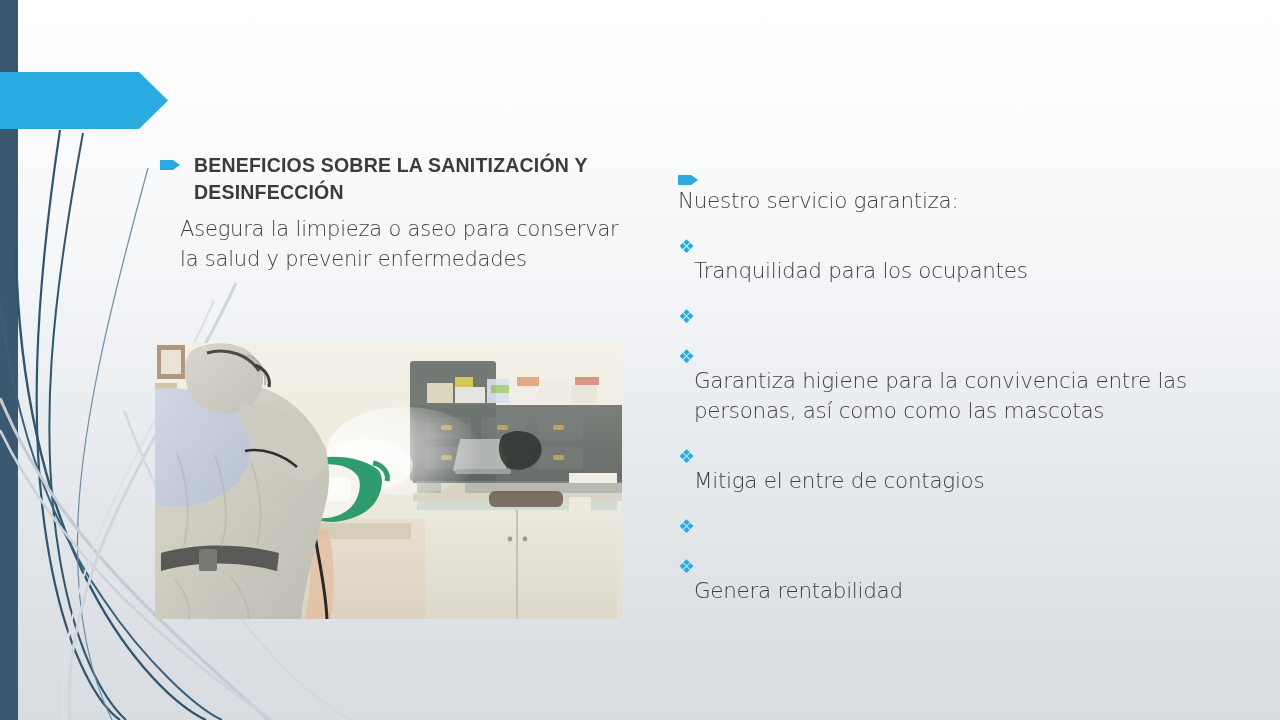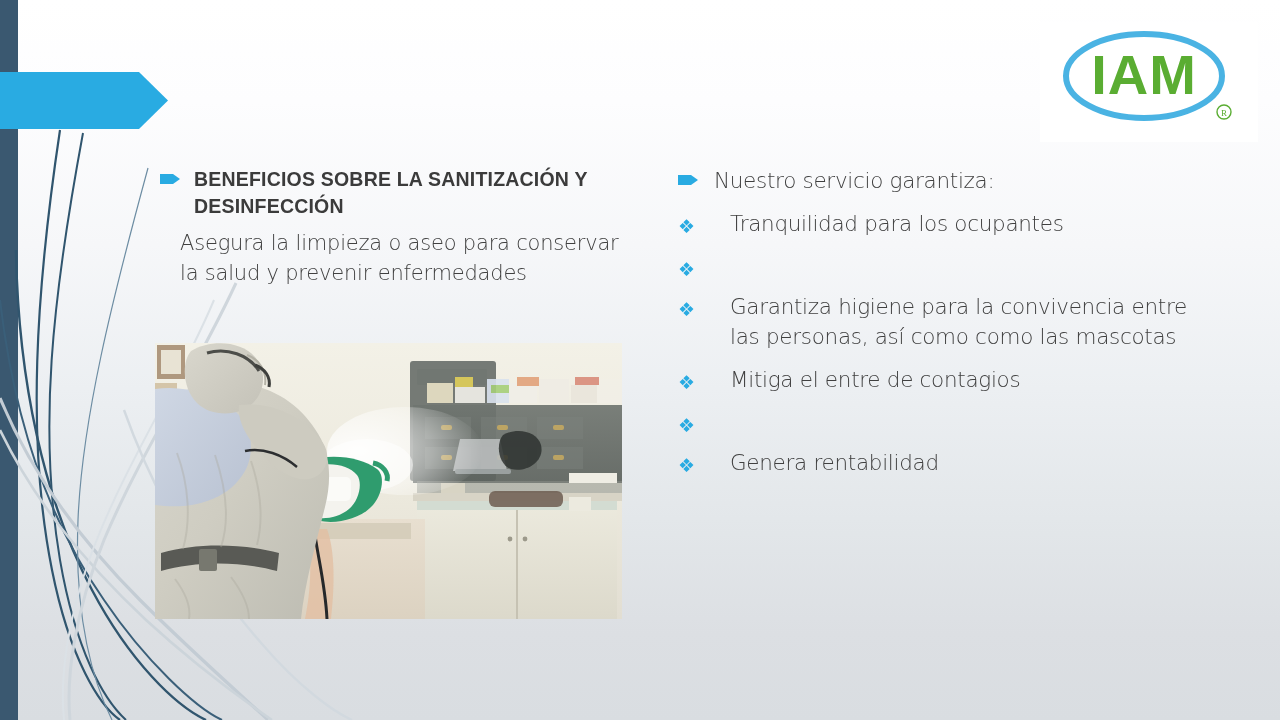--- a/index.html
+++ b/index.html
@@ -36,21 +36,21 @@
 
   
   .logo-card{
     position:absolute;left:1040px;top:22px;width:218px;height:120px;
     background:#ffffff;
   }
   .logo-card svg{display:block;}
 
   
   .col-left{
-    position:absolute;left:160px;top:166px;width:475px;
+    position:absolute;left:160px;top:152px;width:475px;
   }
   .col-right{
     position:absolute;left:678px;top:166px;width:512px;
   }
 
   .bullet-row{
     display:flex;align-items:flex-start;
     margin-bottom:4px;
   }
   .bul{
@@ -75,21 +75,21 @@
     font-size:21.5px;color:#3f3f3f;line-height:30px;
     font-family:"DejaVu Sans", sans-serif;font-weight:300;
     letter-spacing:-0.3px;
   }
   .r-item{
     font-size:21.5px;color:#404040;line-height:30px;
     font-family:"DejaVu Sans", sans-serif;font-weight:300;
     letter-spacing:-0.3px;
     margin-left:16px;
   }
-  .rrow{margin-bottom:13px;}
+  .rrow{margin-bottom:13px;flex-direction:column;}
   .rrow .bul{width:36px;padding-top:8px;}
   .diamond{color:#29ABE2;font-size:19px;line-height:19px;}
 </style>
 </head>
 <body>
 
 <div class="slide">
 
   <div class="left-bar"></div>
 
@@ -250,31 +250,20 @@
         <path d="M60 112 C 72 148, 74 180, 66 204"></path>
         <path d="M96 118 C 106 148, 108 178, 102 202"></path>
         <path d="M20 236 C 32 252, 36 264, 34 276"></path>
         <path d="M76 234 C 88 250, 94 264, 94 276"></path>
       </g>
 
       <path d="M90 108 C 108 104, 128 112, 142 124" stroke="#2c2e30" stroke-width="2.4" fill="none"></path>
     </svg>
   </div>
 
-  <div class="logo-card">
-    <svg width="218" height="120" viewBox="0 0 218 120" xmlns="http://www.w3.org/2000/svg">
-      <rect width="218" height="120" fill="#ffffff"></rect>
-      <ellipse cx="104" cy="54" rx="78" ry="42" fill="none" stroke="#4ab3e3" stroke-width="6"></ellipse>
-      <text x="104" y="72" text-anchor="middle" font-family="Liberation Sans, sans-serif" font-size="56" font-weight="bold" fill="#5aad32" letter-spacing="1">IAM</text>
-      <g transform="translate(184,90)">
-        <circle cx="0" cy="0" r="7" fill="none" stroke="#5aad32" stroke-width="1.4"></circle>
-        <text x="0" y="3.6" text-anchor="middle" font-family="Liberation Serif, serif" font-size="9" fill="#5aad32">R</text>
-      </g>
-    </svg>
-  </div>
 
   <div class="col-left">
     <div class="bullet-row">
       <span class="bul">
         <svg width="20" height="12" viewBox="0 0 20 12" xmlns="http://www.w3.org/2000/svg">
           <path d="M0 1 H 13 L 20 6 L 13 11 H 0 Z" fill="#29ABE2"></path>
         </svg>
       </span>
       <div class="heading">BENEFICIOS SOBRE LA SANITIZACIÓN Y DESINFECCIÓN</div>
     </div>

